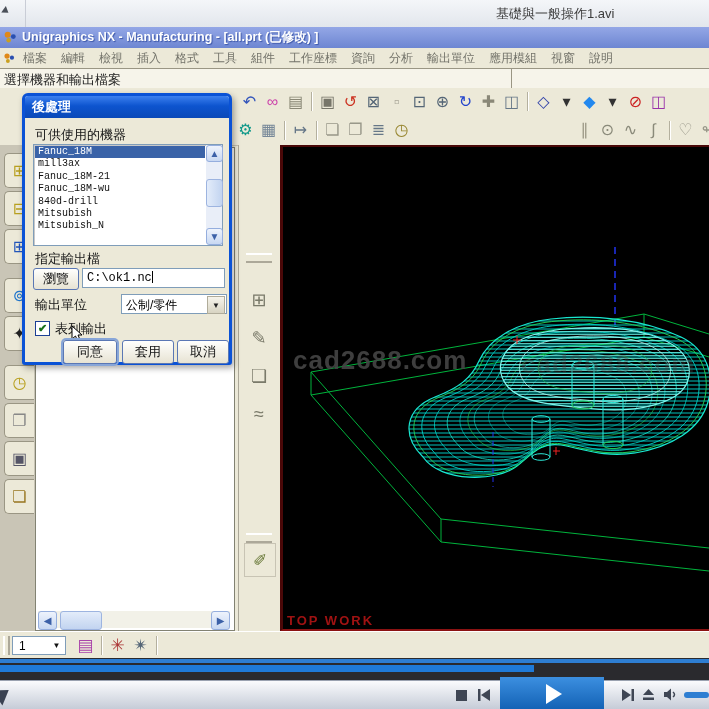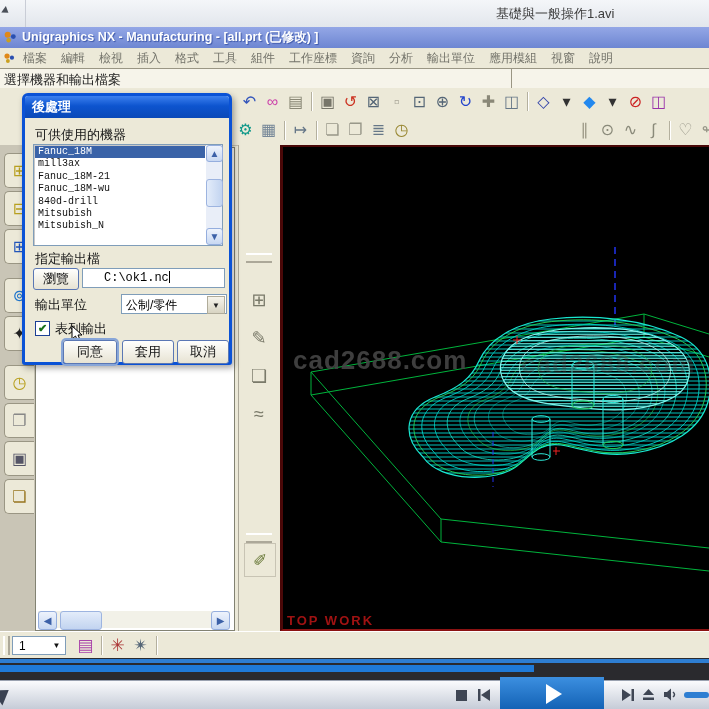--- a/index.html
+++ b/index.html
@@ -109,21 +109,21 @@
   #lb-scroll .up{top:0;}
   #lb-scroll .down{top:83px;}
   #lb-thumb{position:absolute;left:0;top:34px;width:15px;height:26px;border-radius:3px;
     background:linear-gradient(90deg,#e3ecfa,#c2d4f0);border:1px solid #9db4e0;}
   .xp-btn{position:absolute;background:linear-gradient(#fffffd,#e7e3d3);
     border:1px solid #5a77b4;border-radius:3px;font-size:13px;color:#111;
     display:flex;align-items:center;justify-content:center;}
   #btn-ok{box-shadow:0 0 0 2px #88a6d8;}
   #out-file{position:absolute;left:57px;top:172px;width:143px;height:20px;background:#fff;
     border:1px solid #7f9db9;box-sizing:border-box;font-family:"Liberation Mono",monospace;
-    font-size:12px;line-height:18px;padding-left:21px;color:#000;}
+    font-size:12px;line-height:18px;padding-left:4px;color:#000;}
   .caret{display:inline-block;width:1px;height:12px;background:#000;vertical-align:-2px;}
   #combo{position:absolute;left:96px;top:198px;width:106px;height:20px;background:#fff;
     border:1px solid #7f9db9;box-sizing:border-box;}
   #combo .val{position:absolute;left:4px;top:2px;font-size:12px;color:#000;}
   #combo-btn{position:absolute;right:1px;top:1px;width:16px;height:16px;
     background:linear-gradient(#f6f4ec,#d8d4c2);border:1px solid #b0ac9a;
     display:flex;align-items:center;justify-content:center;font-size:8px;color:#222;}
   #checkbox{position:absolute;left:10px;top:225px;width:13px;height:13px;background:#fff;
     border:1px solid #1c3f94;display:flex;align-items:center;justify-content:center;
     font-size:11px;color:#187018;font-weight:bold;}

